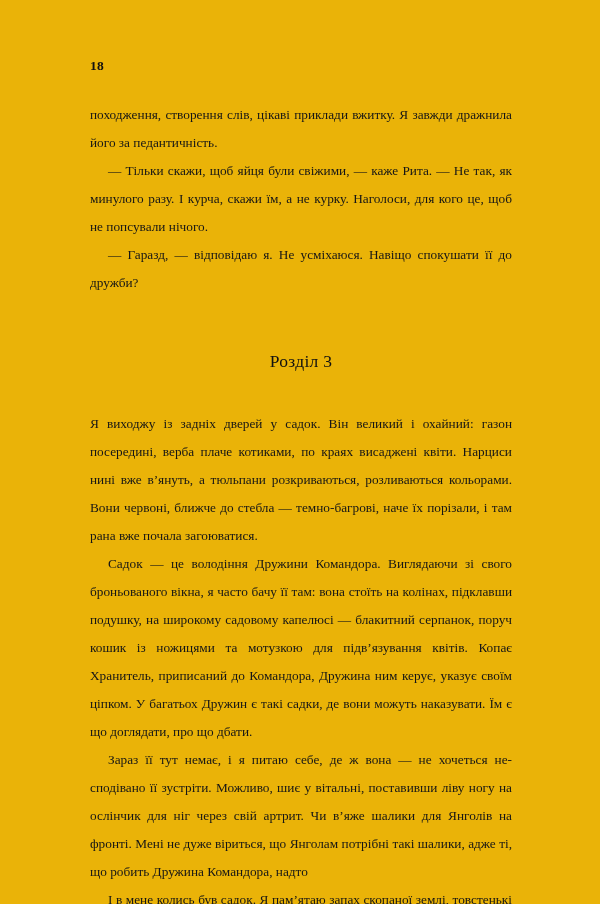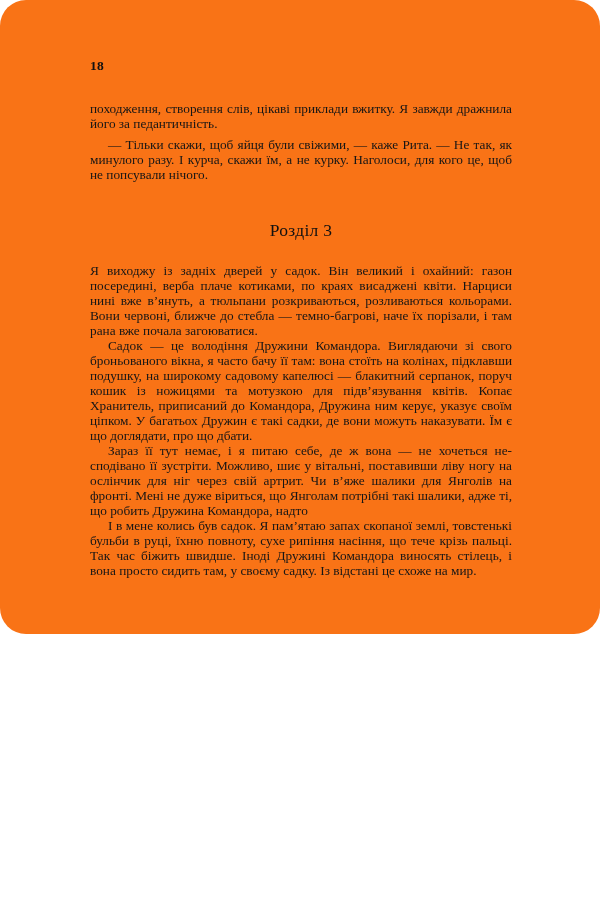--- a/index.html
+++ b/index.html
@@ -7,61 +7,59 @@
     padding: 0;
     background: #ffffff;
   }
   body {
     font-family: "Liberation Serif", "DejaVu Serif", serif;
     color: #161616;
   }
   .page {
     position: relative;
     width: 600px;
-    height: 634px;
-    background: #f97316;
+    height: 904px;
+    background: #eab308;
     overflow: hidden;
     box-sizing: border-box;
-    border-radius: 26px;
   }
   .folio {
     position: absolute;
     left: 90px;
     top: 58px;
     font-size: 13.5px;
     line-height: 16px;
     font-weight: 700;
     letter-spacing: 0.2px;
     color: #111111;
   }
   .textblock {
     position: absolute;
     left: 90px;
     top: 101px;
     width: 422px;
   }
   p.body {
     margin: 0;
     font-size: 13.3px;
-    line-height: 15px;
+    line-height: 28px;
     text-align: justify;
     text-indent: 18px;
     hyphens: manual;
     word-spacing: 0;
     color: #161616;
   }
   p.body.noindent {
     text-indent: 0;
   }
   p.body.dialogue {
     text-indent: 18px;
-    margin-top: 6px;
   }
   .chapter-heading {
-    margin: 0;
+    margin: 16px;
     text-align: center;
     font-size: 17.5px;
     line-height: 22px;
     font-weight: 400;
     color: #111111;
     letter-spacing: 0.3px;
   }
   .gap-before-heading { height: 37px; }
   .gap-after-heading  { height: 22px; }
 </style>
@@ -72,20 +70,21 @@
 
   <div class="folio">18</div>
 
   <div class="textblock">
 
     <p class="body noindent">походження, створення слів, цікаві приклади вжитку. Я завжди дражнила його за педантичність.</p>
 
 
     <p class="body dialogue">— Тільки скажи, щоб яйця були свіжими, — каже Рита. — Не так, як минулого разу. І курча, скажи їм, а не курку. Наголоси, для кого це, щоб не попсували нічого.</p>
 
+    <p class="body dialogue">— Гаразд, — відповідаю я. Не усміхаюся. Навіщо спокушати її до дружби?</p>
 
     <div class="gap-before-heading"></div>
 
     <h2 class="chapter-heading">Розділ 3</h2>
 
     <div class="gap-after-heading"></div>
 
     <p class="body noindent">Я виходжу із задніх дверей у садок. Він великий і охайний: газон посередині, верба плаче котиками, по краях висаджені квіти. Нар­циси нині вже в’януть, а тюльпани розкриваються, розливаються кольорами. Вони червоні, ближче до стебла — темно-багрові, на­че їх порізали, і там рана вже почала загоюватися.</p>
 
     <p class="body">Садок — це володіння Дружини Командора. Виглядаючи зі сво­го броньованого вікна, я часто бачу її там: вона стоїть на колінах, підклавши подушку, на широкому садовому капелюсі — блакит­ний серпанок, поруч кошик із ножицями та мотузкою для підв’я­зування квітів. Копає Хранитель, приписаний до Командора, Дру­жина ним керує, указує своїм ціпком. У багатьох Дружин є такі садки, де вони можуть наказувати. Їм є що доглядати, про що дбати.</p>

